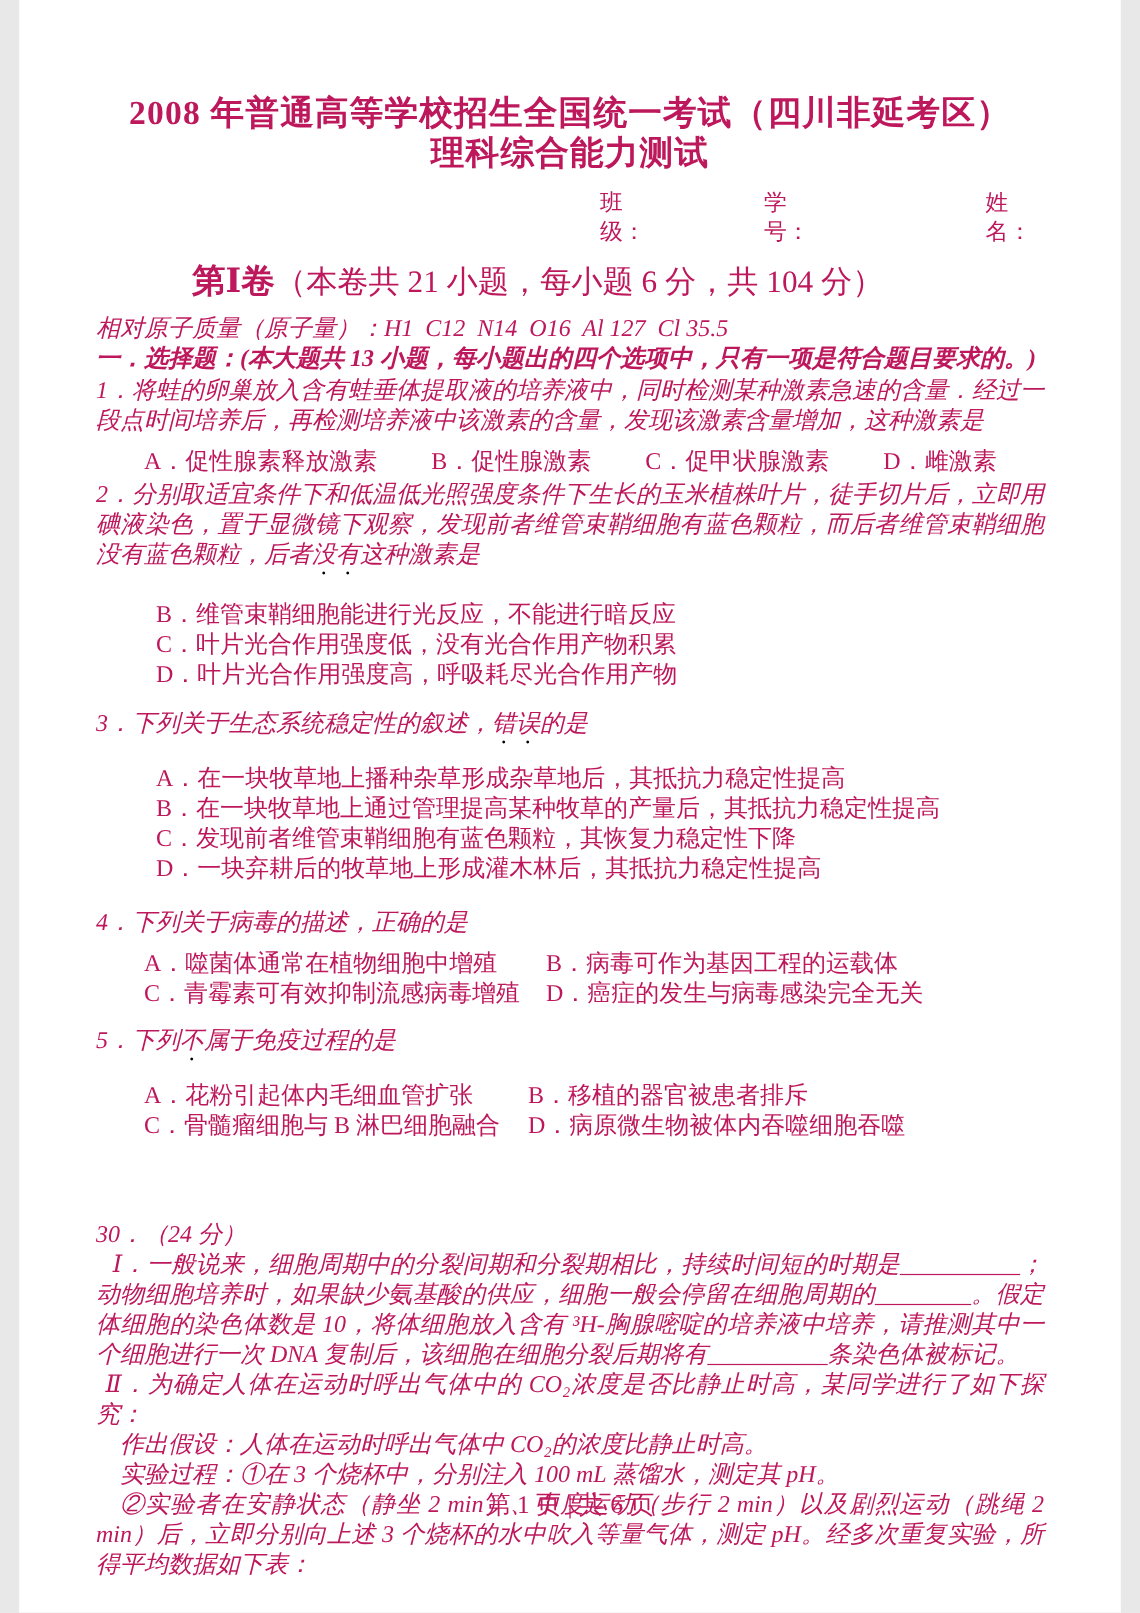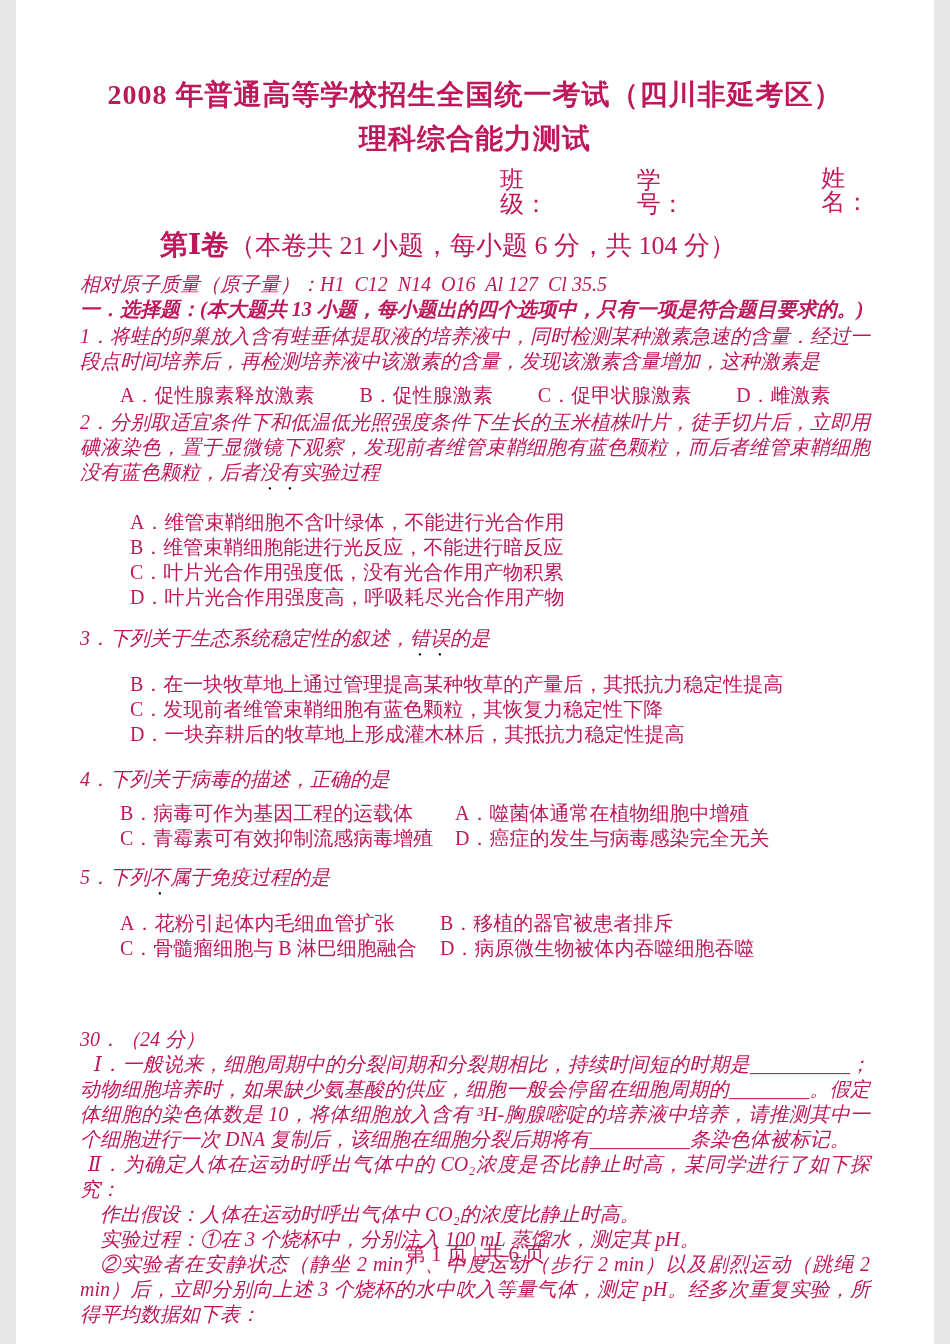--- a/index.html
+++ b/index.html
@@ -4,22 +4,22 @@
 <style>
   html,body{margin:0;padding:0;background:#e8e8e8;}
   .sheet{
     width:918px;height:1344px;margin:0 auto;background:#ffffff;
     position:relative;box-sizing:border-box;
     padding:78px 64px 0 64px;
     font-family:"Liberation Serif","DejaVu Serif",serif;
     color:#be185d;overflow:hidden;
   }
   .title{text-align:center;font-size:28px;font-weight:bold;line-height:34px;letter-spacing:1px;}
-  .title.sub{margin-top:10px;}
-  .info-row{margin-top:12px;padding-left:420px;font-size:24px;line-height:24px;display:flex;gap:40px;}
+  .title.sub{}
+  .info-row{margin-top:12px;padding-left:420px;font-size:19px;line-height:24px;display:flex;gap:40px;}
   .info-row .lbl{display:inline-block;}
   .info-row .lbl.sid{margin-left:48px;}
   .info-row .lbl.name{margin-left:96px;font-family:Liberation Mono, monospace;}
   .sec-heading{margin-top:10px;margin-left:80px;line-height:38px;white-space:nowrap;}
   .sec-bold{font-size:28px;font-weight:bold;}
   .sec-rest{font-size:26px;}
   p{margin:0;font-style:italic;}
   .body{font-size:20px;line-height:25px;text-align:justify;}
   .atomic{margin-top:4px;white-space:pre-wrap;}
   .bold{font-weight:bold;}
@@ -75,43 +75,43 @@
   <p class="body bold">一．选择题：(本大题共 13 小题，每小题出的四个选项中，只有一项是符合题目要求的。)</p>
 
   <div class="q">
     <p class="stem"><span>1．</span><span>将蛙的卵巢放入含有蛙垂体提取液的培养液中，同时检测某种激素急速的含量．经过一段点时间培养后，再检测培养液中该激素的含量，发现该激素含量增加，这种激素是</span><span class="emph"></span><span></span></p>
     <div class="opt-inline">
       <span class="opt">A．促性腺素释放激素</span><span class="opt">B．促性腺激素</span><span class="opt">C．促甲状腺激素</span><span class="opt">D．雌激素</span>
     </div>
   </div>
 
   <div class="q">
-    <p class="stem"><span>2．</span><span>分别取适宜条件下和低温低光照强度条件下生长的玉米植株叶片，徒手切片后，立即用碘液染色，置于显微镜下观察，发现前者维管束鞘细胞有蓝色颗粒，而后者维管束鞘细胞没有蓝色颗粒，后者</span><span class="emph">没有</span><span>实验过程</span></p>
+    <p class="stem"><span>2．</span><span>分别取适宜条件下和低温低光照强度条件下生长的玉米植株叶片，徒手切片后，立即用碘液染色，置于显微镜下观察，发现前者维管束鞘细胞有蓝色颗粒，而后者维管束鞘细胞没有蓝色颗粒，后者</span><span class="emph">没有</span><span>这种激素是</span></p>
     <div class="opt-lines mt16">
-      <span class="opt">A．维管束鞘细胞不含叶绿体，不能进行光合作用</span>
       <span class="opt">B．维管束鞘细胞能进行光反应，不能进行暗反应</span>
       <span class="opt">C．叶片光合作用强度低，没有光合作用产物积累</span>
       <span class="opt">D．叶片光合作用强度高，呼吸耗尽光合作用产物</span>
     </div>
   </div>
 
   <div class="q mt16">
     <p class="stem"><span>3．</span><span>下列关于生态系统稳定性的叙述，</span><span class="emph">错误</span><span>的是</span></p>
     <div class="opt-lines mt12">
+      <span class="opt">A．在一块牧草地上播种杂草形成杂草地后，其抵抗力稳定性提高</span>
       <span class="opt">B．在一块牧草地上通过管理提高某种牧草的产量后，其抵抗力稳定性提高</span>
       <span class="opt">C．发现前者维管束鞘细胞有蓝色颗粒，其恢复力稳定性下降</span>
       <span class="opt">D．一块弃耕后的牧草地上形成灌木林后，其抵抗力稳定性提高</span>
     </div>
   </div>
 
   <div class="q mt4">
     <p class="stem"><span>4．</span><span>下列关于病毒的描述，正确的是</span><span class="emph"></span><span></span></p>
     <div class="opt-grid q4">
+      <span class="opt">A．噬菌体通常在植物细胞中增殖</span>
       <span class="opt">B．病毒可作为基因工程的运载体</span>
-      <span class="opt">A．噬菌体通常在植物细胞中增殖</span>
       <span class="opt">C．青霉素可有效抑制流感病毒增殖</span>
       <span class="opt">D．癌症的发生与病毒感染完全无关</span>
     </div>
   </div>
 
   <div class="q mt14">
     <p class="stem"><span>5．</span><span>下列</span><span class="emph">不</span><span>属于免疫过程的是</span></p>
     <div class="opt-grid q5 mt12">
       <span class="opt">A．花粉引起体内毛细血管扩张</span>
       <span class="opt">B．移植的器官被患者排斥</span>

